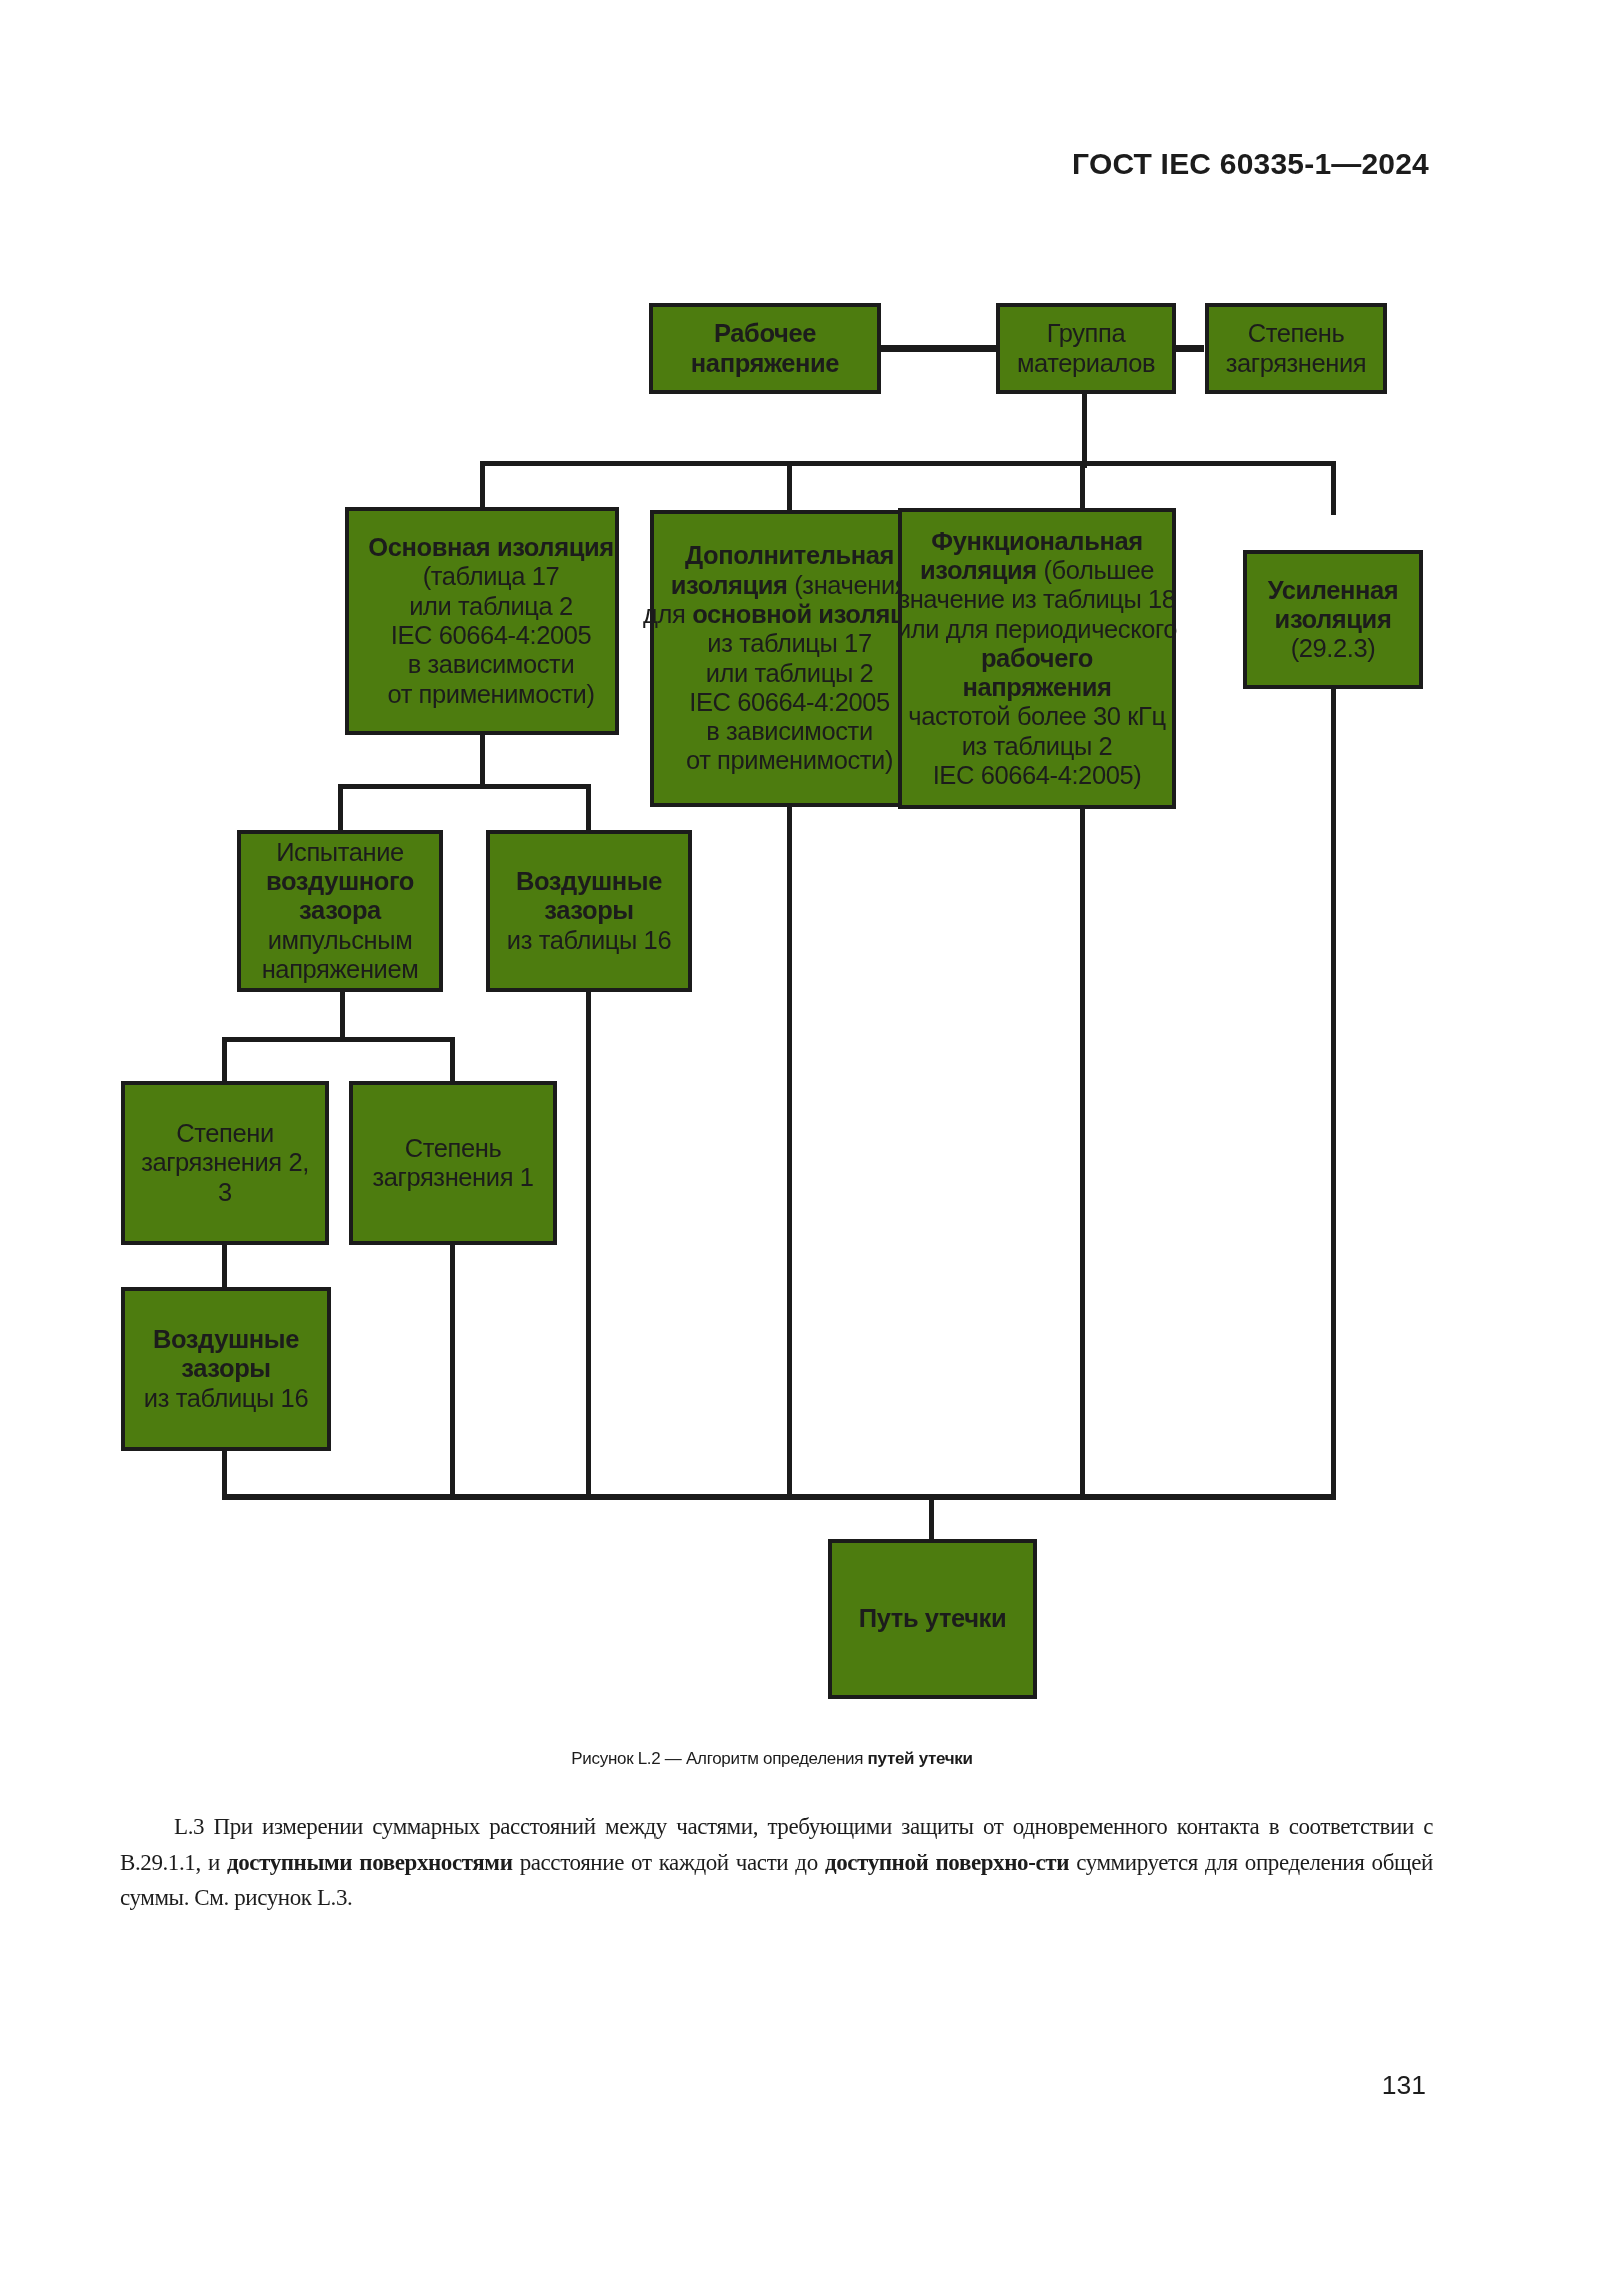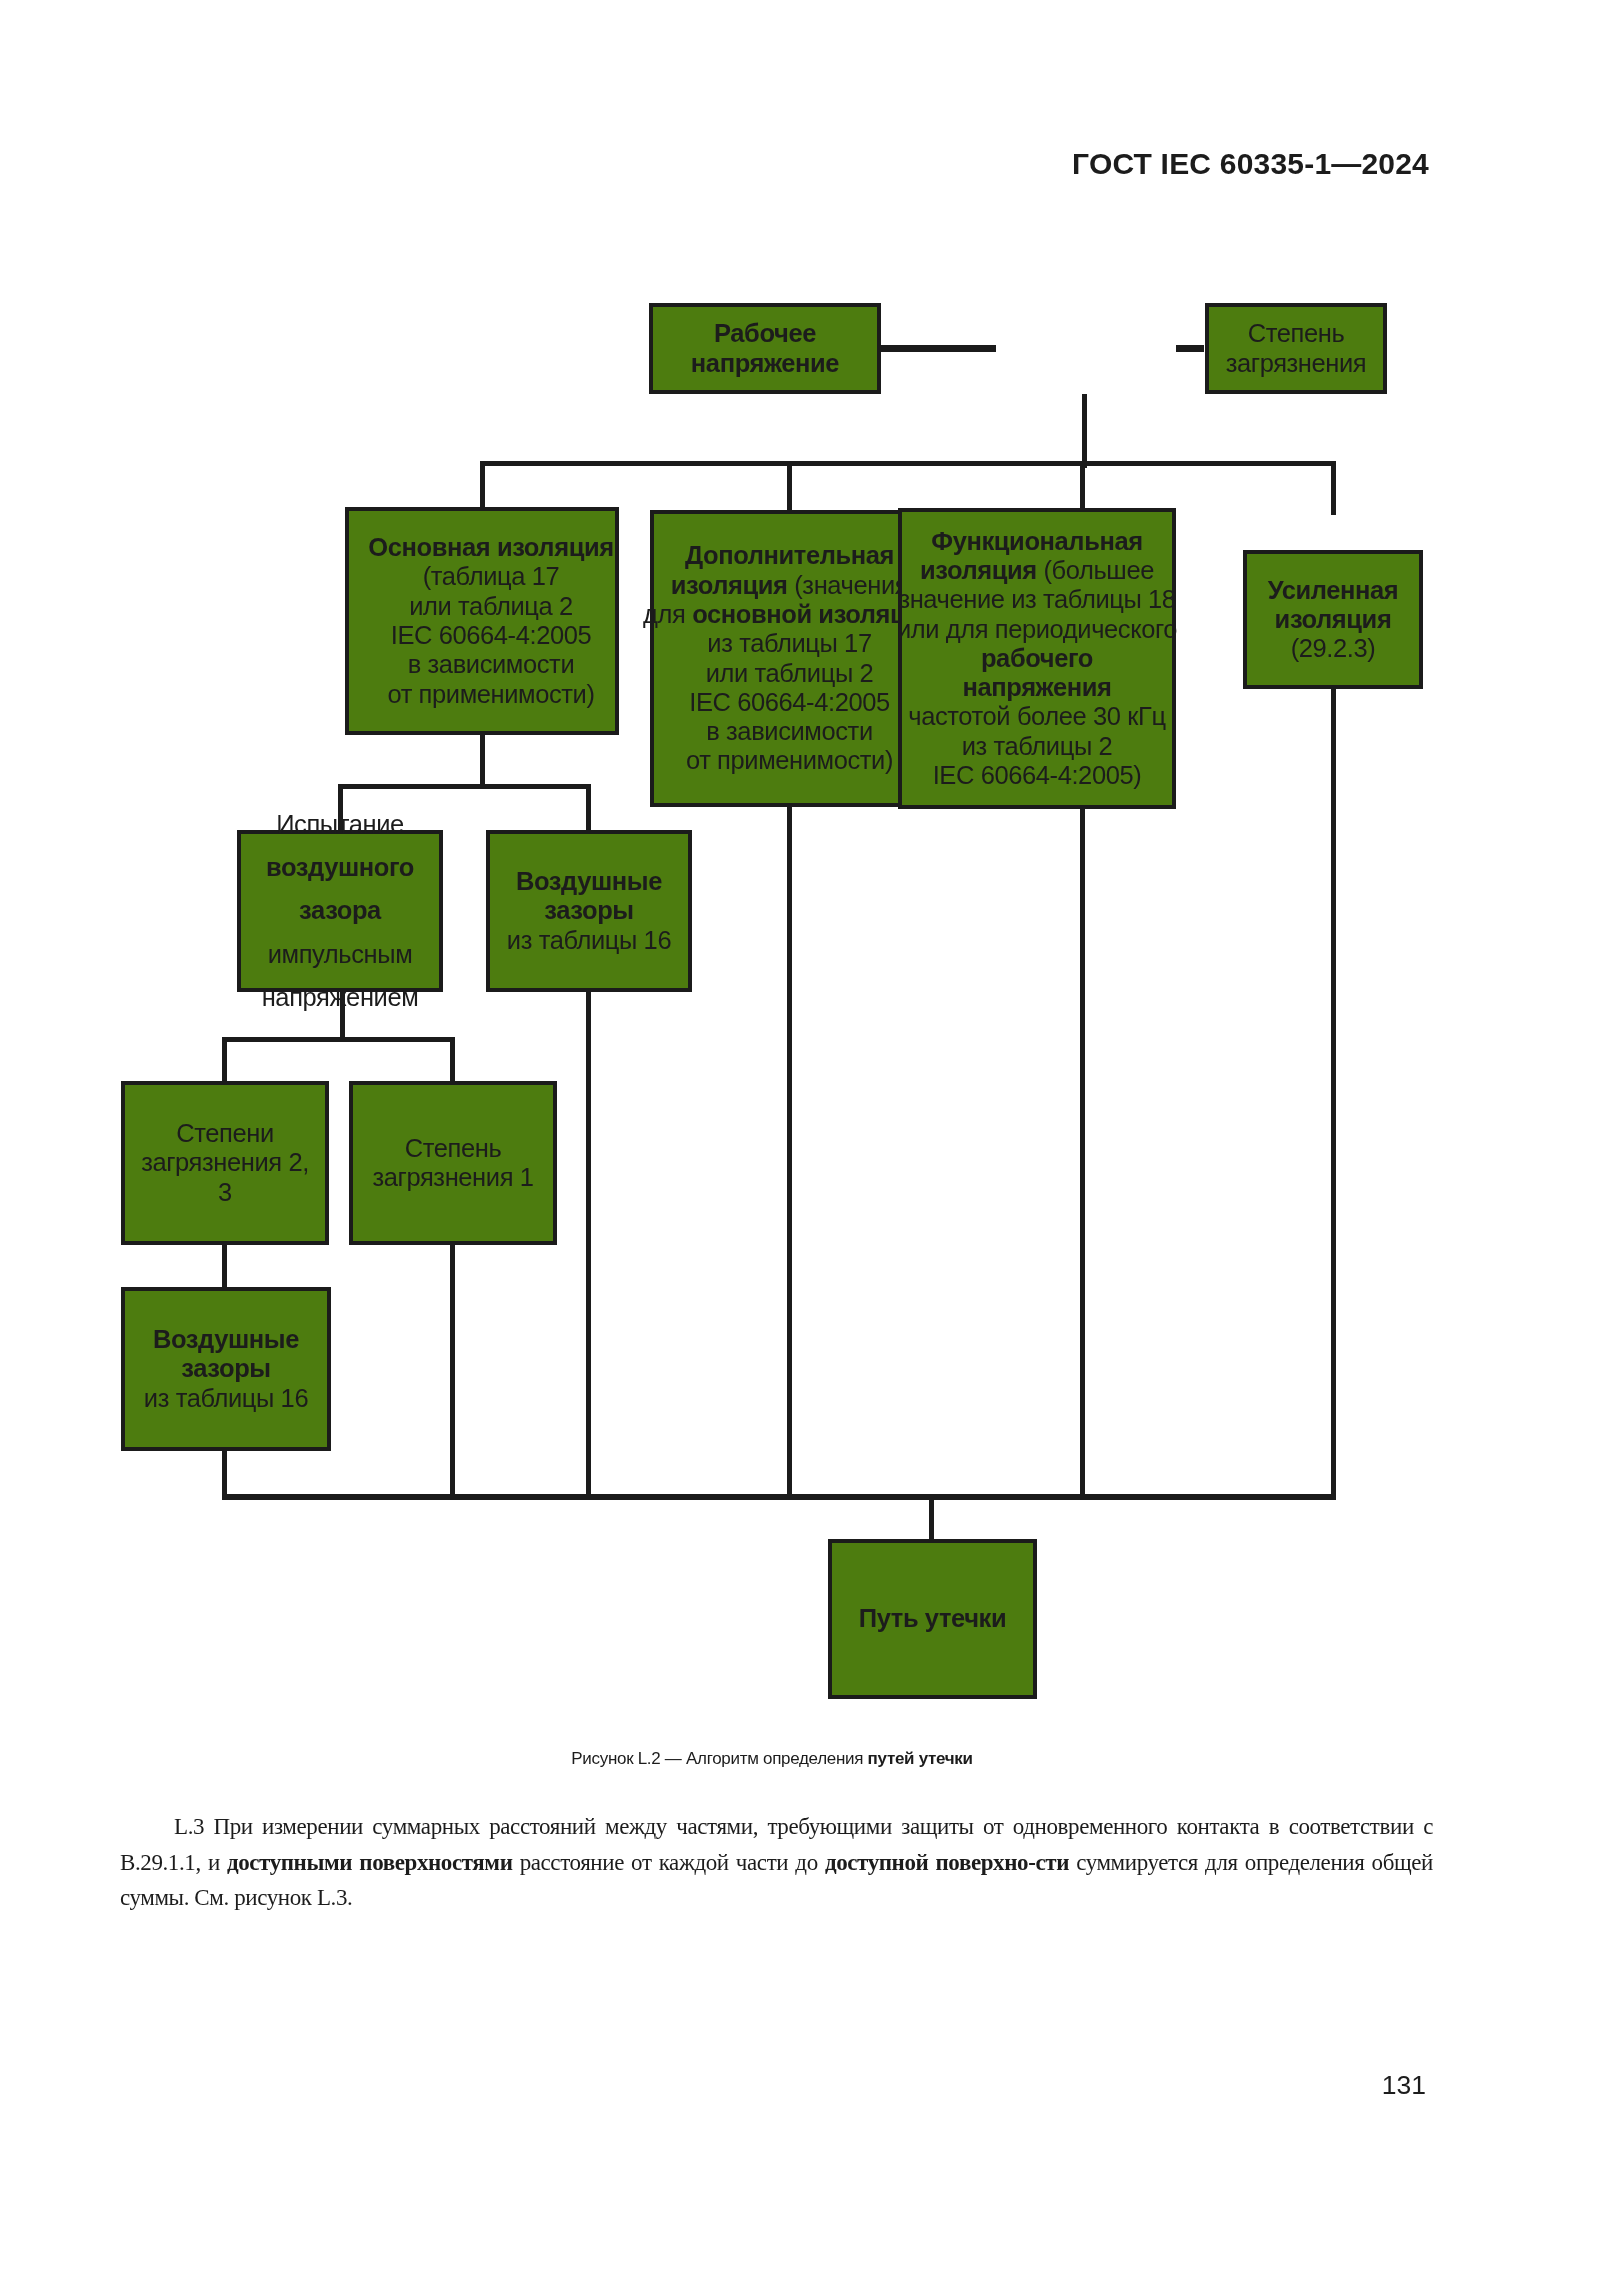--- a/index.html
+++ b/index.html
@@ -113,20 +113,24 @@
   <div class="line" style="left:1080px; top:807px;  width:4.9px;    height:693px;"></div>
   <div class="line" style="left:1331px; top:647px;  width:4.9px;    height:853px;"></div>
   <div class="line" style="left:222px;  top:1494px; width:1113px; height:5.9px;"></div>
   <div class="line" style="left:929px;  top:1494px; width:4.9px;    height:49px;"></div>
 
   <div class="box" style="left:649px; top:303px; width:232px; height:91px;">
       <div class="ln"><span class="b">Рабочее</span></div>
       <div class="ln"><span class="b">напряжение</span></div>
     </div>
 
+  <div class="box" style="left:996px; top:303px; width:180px; height:91px;">
+      <div class="ln"><span>Группа</span></div>
+      <div class="ln"><span>материалов</span></div>
+    </div>
 
   <div class="box" style="left:1205px; top:303px; width:182px; height:91px;">
       <div class="ln"><span>Степень</span></div>
       <div class="ln"><span>загрязнения</span></div>
     </div>
 
   <div class="box" style="left:345px; top:507px; width:274px; height:228px;padding-left:18px;">
       <div class="ln"><span class="b">Основная изоляция</span></div>
       <div class="ln"><span>(таблица 17</span></div>
       <div class="ln"><span>или таблица 2</span></div>
@@ -157,21 +161,21 @@
       <div class="ln"><span>из таблицы 2</span></div>
       <div class="ln"><span>IEC 60664-4:2005)</span></div>
     </div>
 
   <div class="box" style="left:1243px; top:510px; width:180px; height:139px;margin-top:40px;">
       <div class="ln"><span class="b">Усиленная</span></div>
       <div class="ln"><span class="b">изоляция</span></div>
       <div class="ln"><span>(29.2.3)</span></div>
     </div>
 
-  <div class="box" style="left:237px; top:830px; width:206px; height:162px;gap:14px;">
+  <div class="box" style="left:237px; top:830px; width:206px; height:162px;">
       <div class="ln"><span>Испытание</span></div>
       <div class="ln"><span class="b">воздушного</span></div>
       <div class="ln"><span class="b">зазора</span></div>
       <div class="ln"><span>импульсным</span></div>
       <div class="ln"><span>напряжением</span></div>
     </div>
 
   <div class="box" style="left:486px; top:830px; width:206px; height:162px;">
       <div class="ln"><span class="b">Воздушные</span></div>
       <div class="ln"><span class="b">зазоры</span></div>

